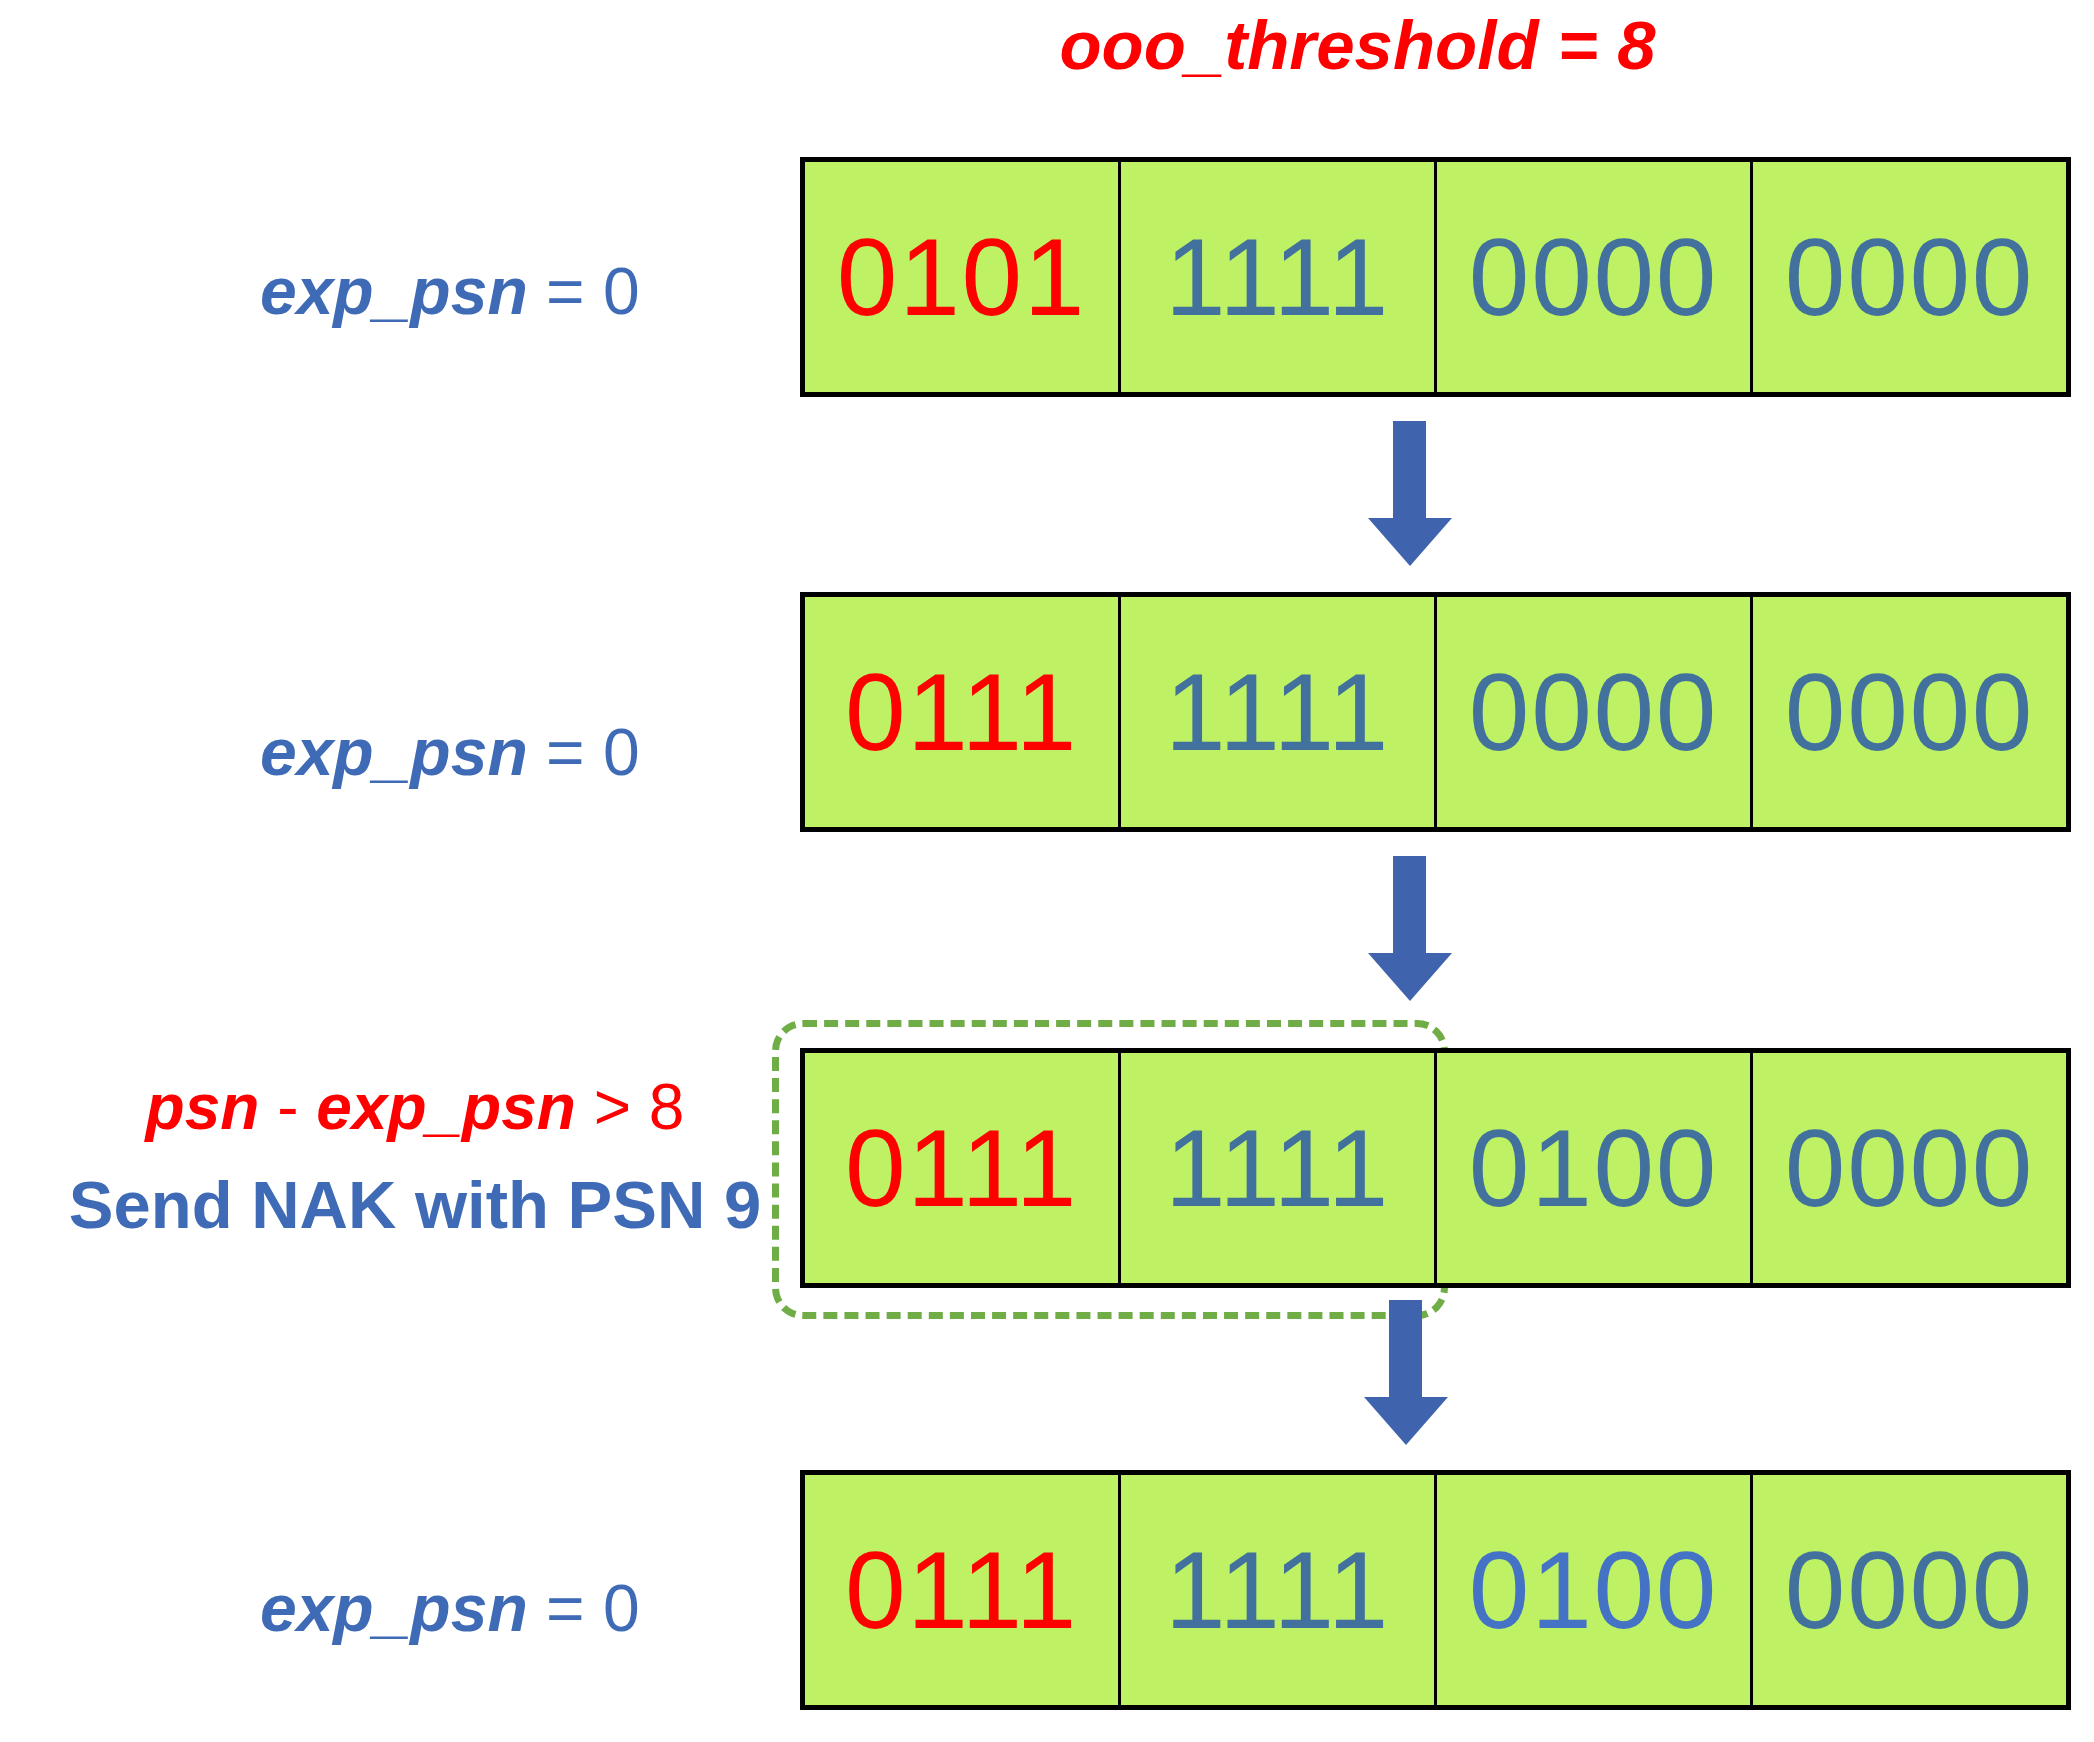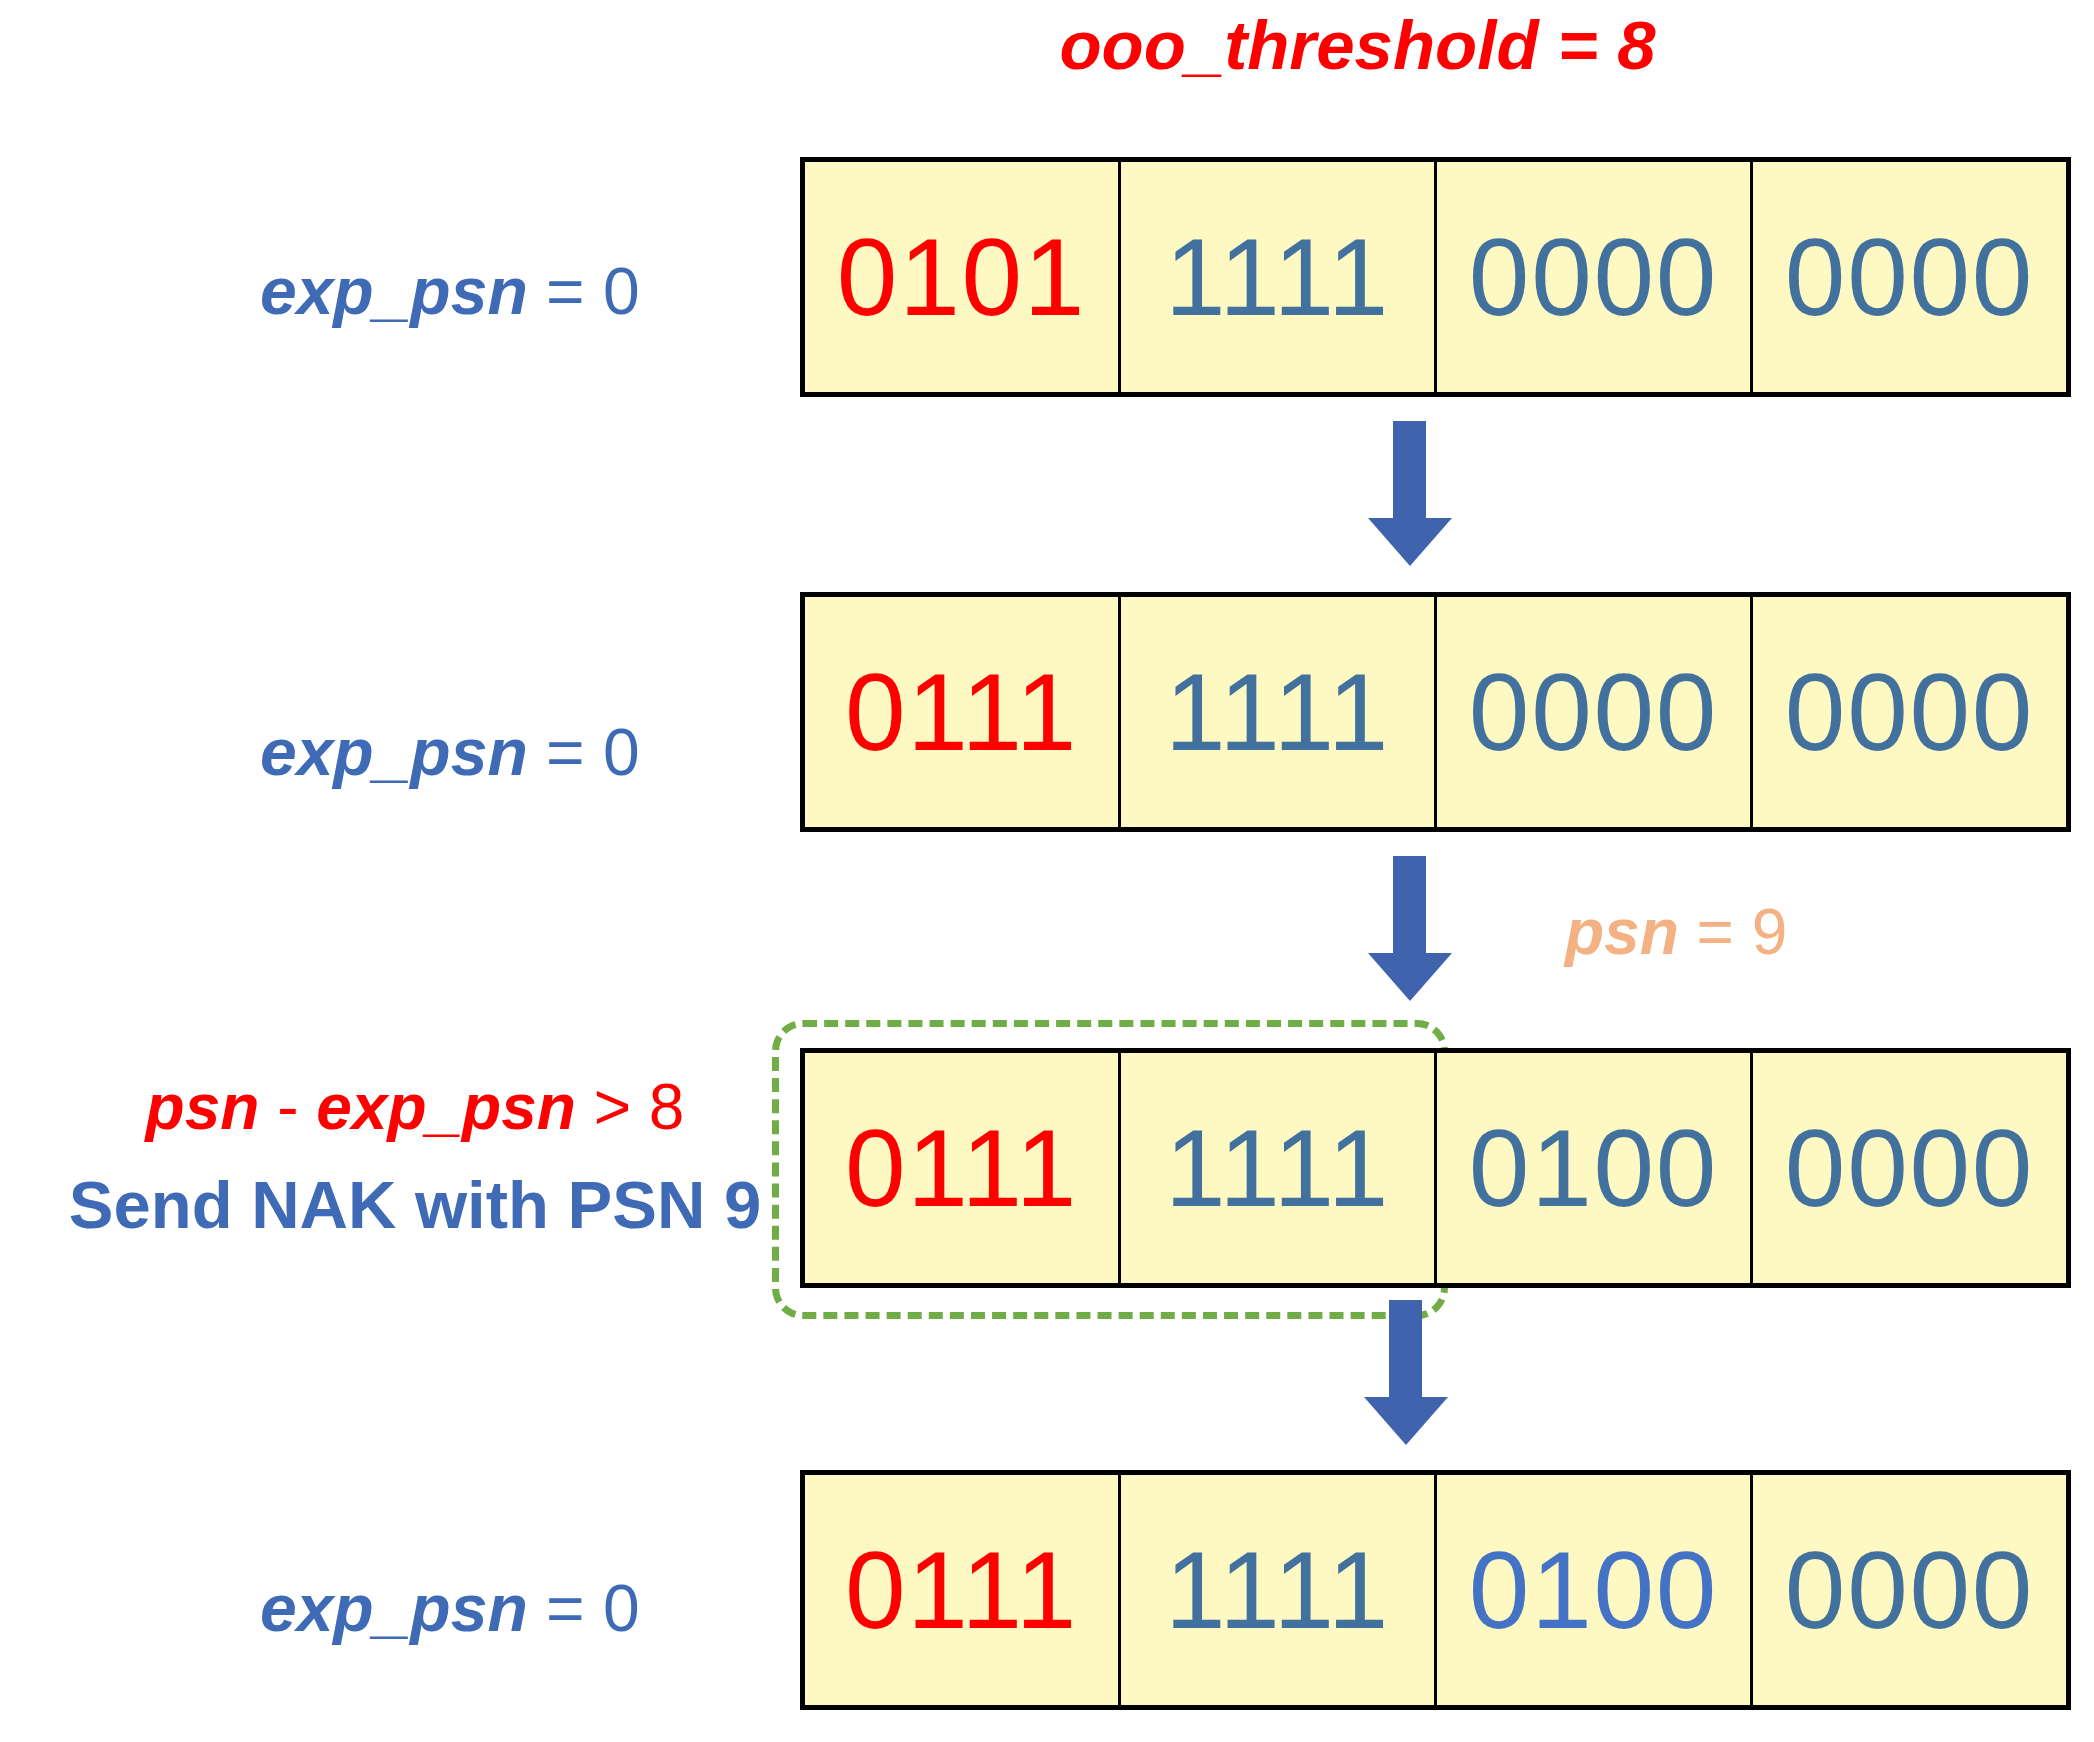--- a/index.html
+++ b/index.html
@@ -21,21 +21,21 @@
     color:var(--red);
     white-space:nowrap;
   }
 
   
   .bitmap {
     position:absolute; left:800px; width:1271px; height:240px;
     display:flex;
     border:5.2px solid var(--border);
     box-sizing:border-box;
-    background:#fef9c3;
+    background:#bef264;
   }
   .cell {
     flex:1 1 0;
     display:flex; align-items:center; justify-content:center;
     border-left:3.5px solid var(--border);
     font-size:109px;
     letter-spacing:1.7px;
     line-height:1;
   }
   .cell:first-child { border-left:none; }
@@ -144,23 +144,20 @@
     <div class="cell" data-color="red">0111</div>
     <div class="cell" data-color="steel">1111</div>
     <div class="cell" data-color="steel">0000</div>
     <div class="cell" data-color="steel">0000</div>
   </div>
 
   <div class="down-arrow arrow-2">
     <div class="stem"></div>
     <div class="head"></div>
   </div>
-  <div class="psn-label psn-label-2">
-    <span class="var">psn</span><span> = 9</span>
-  </div>
 
   <div class="condition-block">
     <div class="condition-line">
       <span class="var">psn</span><span> - </span><span class="var">exp_psn</span><span> &gt; 8</span>
     </div>
     <div class="action-line">Send NAK with PSN 9</div>
   </div>
 
   <div class="ooo-window"></div>
 

